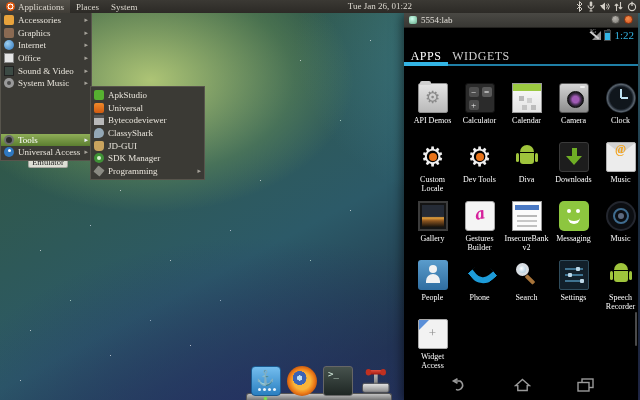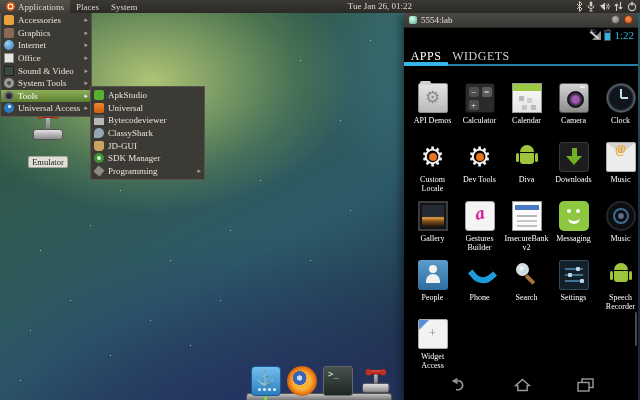--- a/index.html
+++ b/index.html
@@ -25,21 +25,21 @@
   .logo{width:9px;height:9px;border-radius:50%;background:
     radial-gradient(circle,rgba(255,255,255,0) 28%,#fff 34% 44%,rgba(255,255,255,0) 50%),#e25a10;}
   .panel-clock{position:absolute;right:228px;top:0;height:13px;line-height:13px;font-size:9px;}
   .tray{position:absolute;right:3px;top:0;height:13px;display:flex;align-items:center;gap:4px;}
   .tray-icon{display:inline-flex;align-items:center;}
   .tray-icon svg{display:block;}
   
   .menu-panel{position:absolute;left:0;top:13px;width:90px;background:#3b3a35;
     border:1px solid #57544c;border-top:none;padding:1px 0;z-index:30;}
   .menu-item{display:flex;align-items:center;gap:4px;height:12.6px;padding:0 3px;color:#e8e4db;font-size:9px;cursor:default;}
-  .menu-item.active{background:linear-gradient(#8fae58,#5b7e30);color:#fff;}
+  .menu-item.active{background:linear-gradient(#8fae58,#5b7e30);color:#fff;margin-top:44px;}
   .mic{width:10px;height:10px;flex:0 0 10px;position:relative;}
   .mlabel{flex:1;white-space:nowrap;overflow:hidden;}
   .marrow{color:#a6a29a;font-size:7px;}
   .menu-item.active .marrow{color:#eef;}
   .sub-panel{position:absolute;left:90px;top:86px;width:113px;background:#3b3a35;
     border:1px solid #57544c;padding:2px 0;z-index:31;}
   
   .mi-accessories{background:#e8a33c;border-radius:2px;}
   .mi-graphics{background:#8a6a52;border-radius:2px;}
   .mi-internet{background:radial-gradient(circle at 35% 35%,#9ecff0,#2f78c0);border-radius:50%;}
@@ -267,21 +267,21 @@
         <span class="mlabel">Office</span>
         <span class="marrow">▸</span>
       </div>
       <div class="menu-item">
         <span class="mic mi-sound-video"></span>
         <span class="mlabel">Sound &amp; Video</span>
         <span class="marrow">▸</span>
       </div>
       <div class="menu-item">
         <span class="mic mi-system-tools"></span>
-        <span class="mlabel">System Tools</span>
+        <span class="mlabel">System Music</span>
         <span class="marrow">▸</span>
       </div>
       <div class="menu-item active">
         <span class="mic mi-tools"></span>
         <span class="mlabel">Tools</span>
         <span class="marrow">▸</span>
       </div>
       <div class="menu-item">
         <span class="mic mi-universal-access"></span>
         <span class="mlabel">Universal Access</span>

